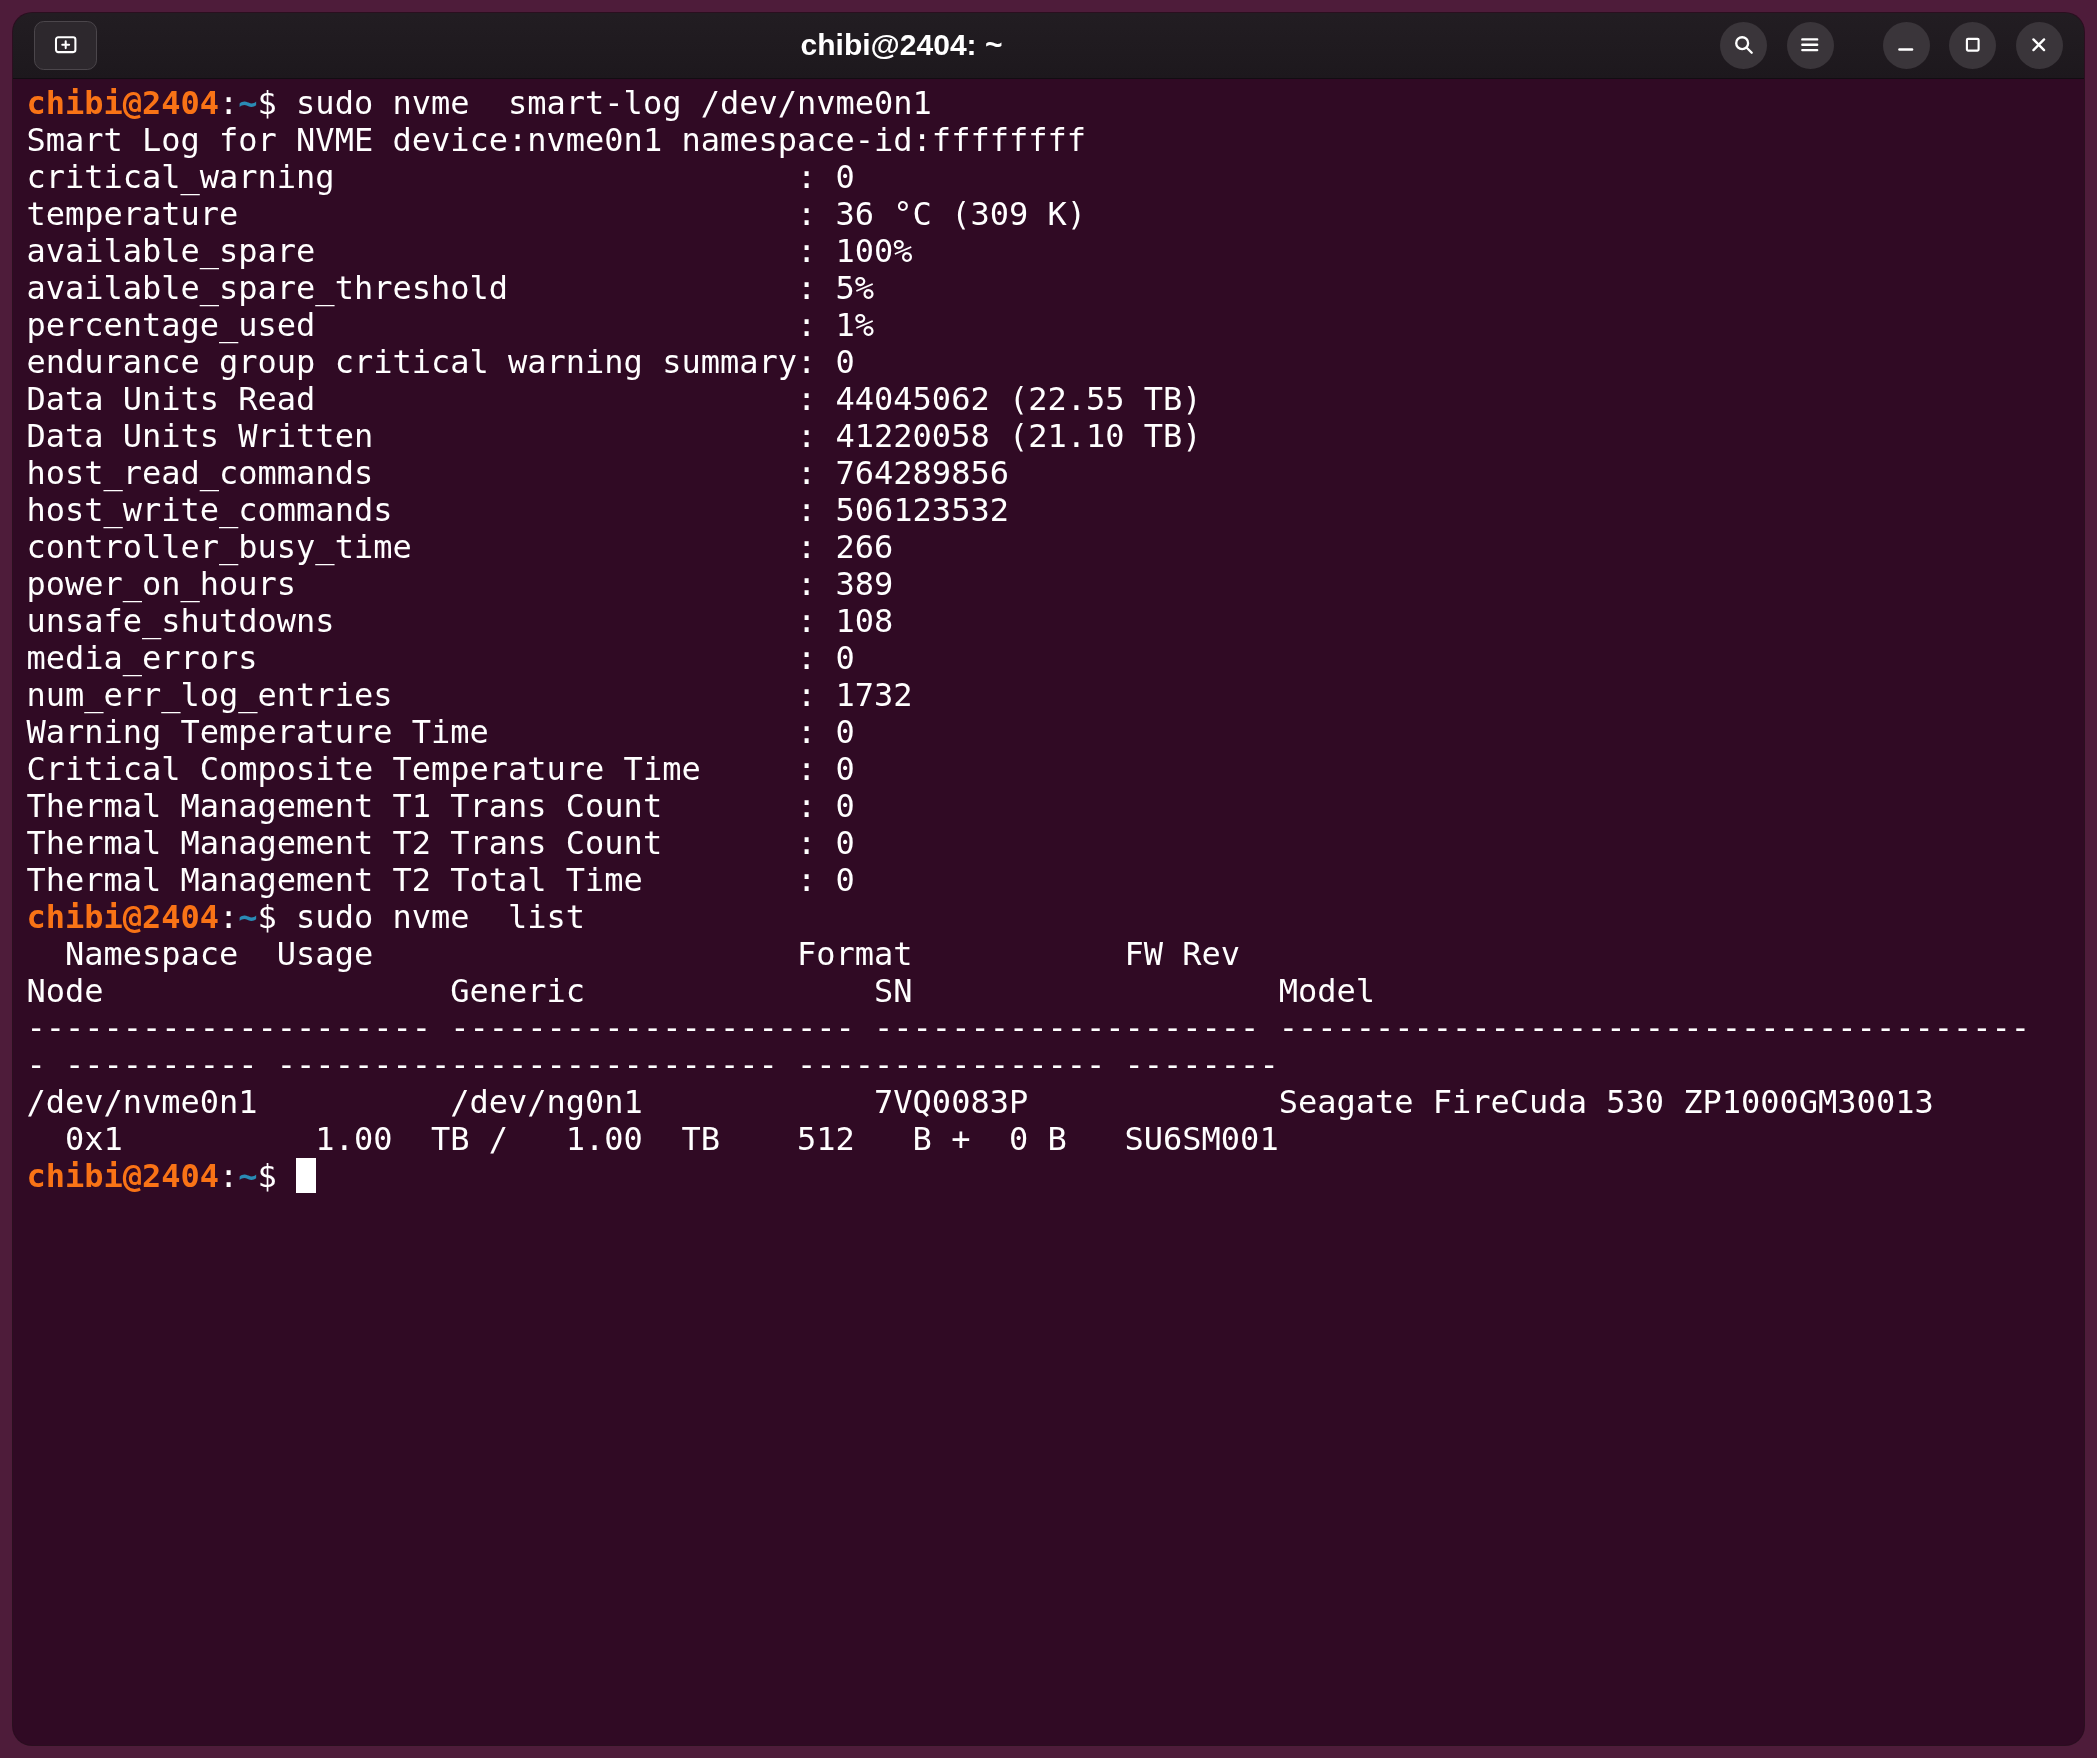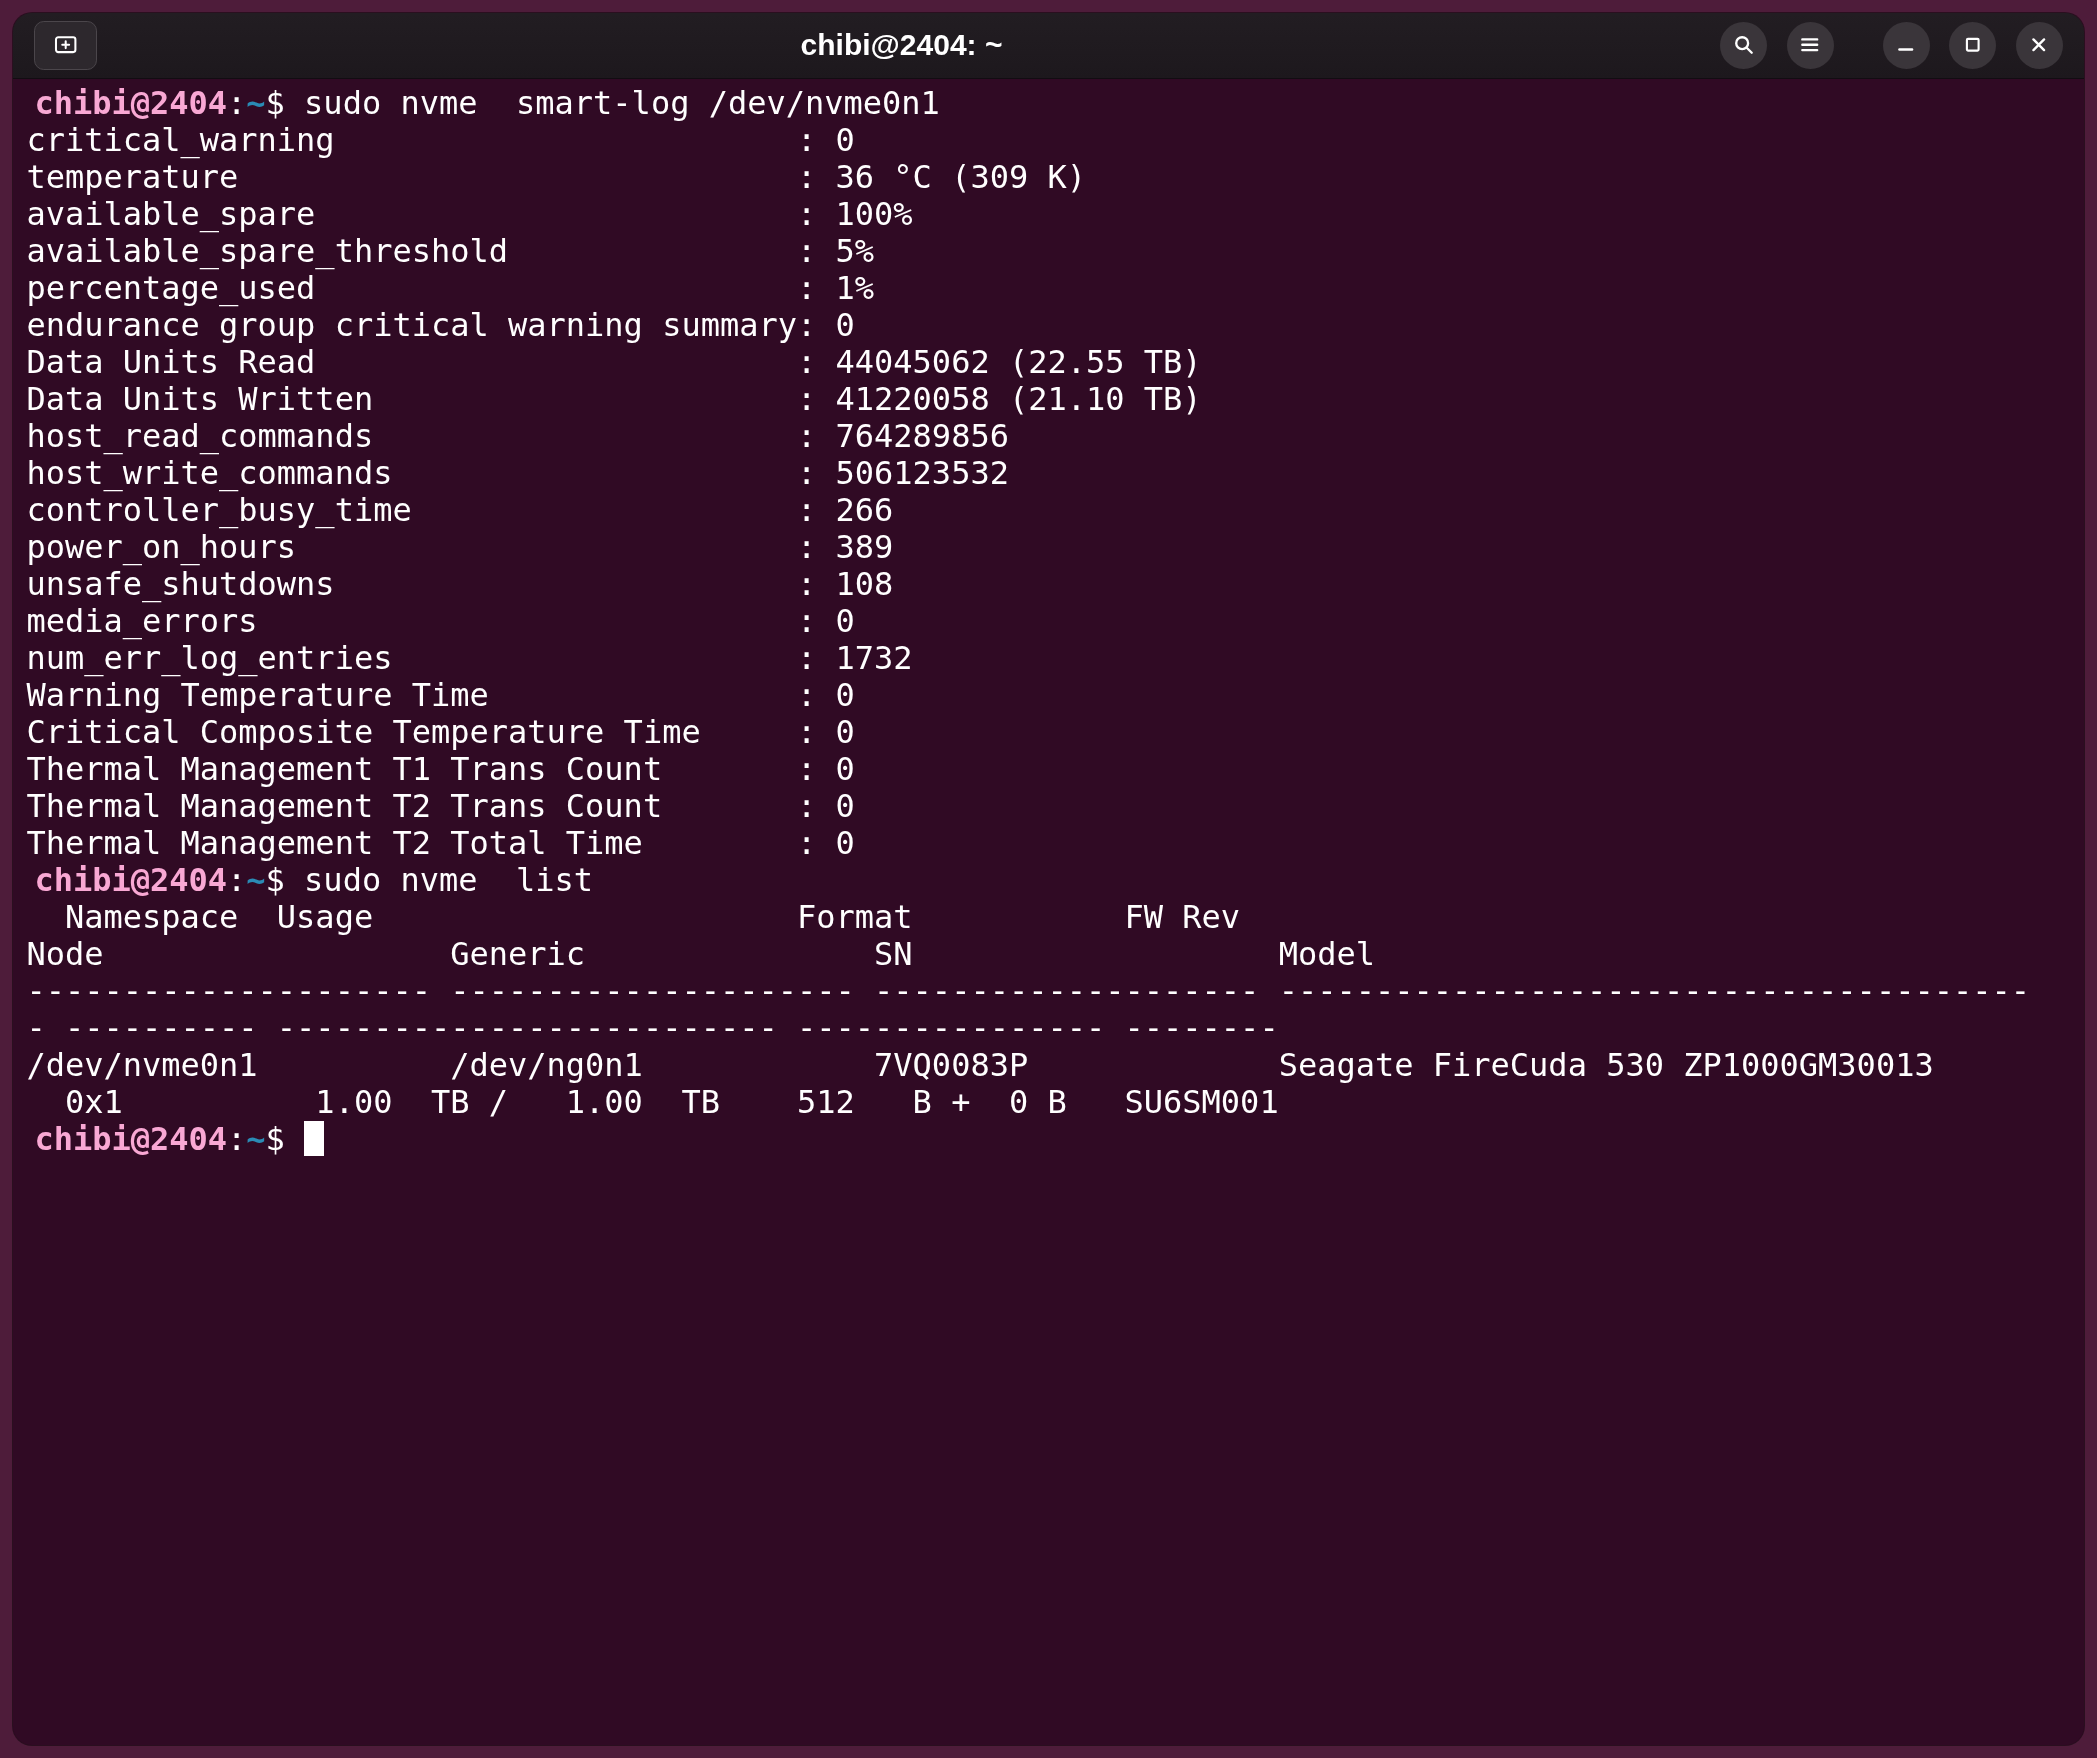--- a/index.html
+++ b/index.html
@@ -58,21 +58,21 @@
     flex:1;
     background:#300a24;
     padding:5.9px 0 0 13.7px;
     font-family:"DejaVu Sans Mono", monospace;
     font-size:32px;
     line-height:37px;
     color:#ffffff;
     overflow:hidden;
   }
   .line { white-space:pre; }
-  .p-user { color:#f9a8d4; font-weight:700;margin-left:8px; }
+  .p-user { color:#f97316; font-weight:700; }
   .p-path { color:#2a8bb5; font-weight:700; }
   .cursor {
     display:inline-block;
     width:19.6px; height:35px;
     background:#ffffff;
     vertical-align:middle;
     margin-top:-3.9px;
   }
 </style>
 </head>
@@ -130,20 +130,21 @@
           </svg>
         </span>
       </button>
     </div>
   </header>
 
   <div class="term">
 
     <div class="line"><span class="p-user">chibi@2404</span><span>:</span><span class="p-path">~</span><span>$ </span><span>sudo nvme  smart-log /dev/nvme0n1</span></div>
 
+    <div class="line">Smart Log for NVME device:nvme0n1 namespace-id:ffffffff</div>
     <div class="line">critical_warning                        : 0</div>
     <div class="line">temperature                             : 36 °C (309 K)</div>
     <div class="line">available_spare                         : 100%</div>
     <div class="line">available_spare_threshold               : 5%</div>
     <div class="line">percentage_used                         : 1%</div>
     <div class="line">endurance group critical warning summary: 0</div>
     <div class="line">Data Units Read                         : 44045062 (22.55 TB)</div>
     <div class="line">Data Units Written                      : 41220058 (21.10 TB)</div>
     <div class="line">host_read_commands                      : 764289856</div>
     <div class="line">host_write_commands                     : 506123532</div>

